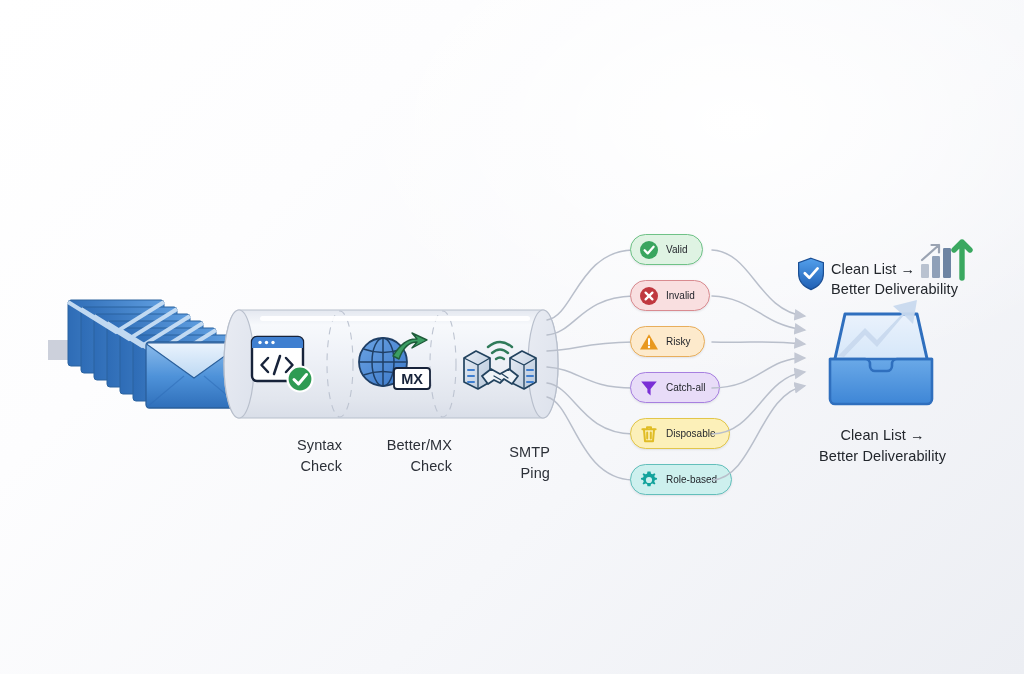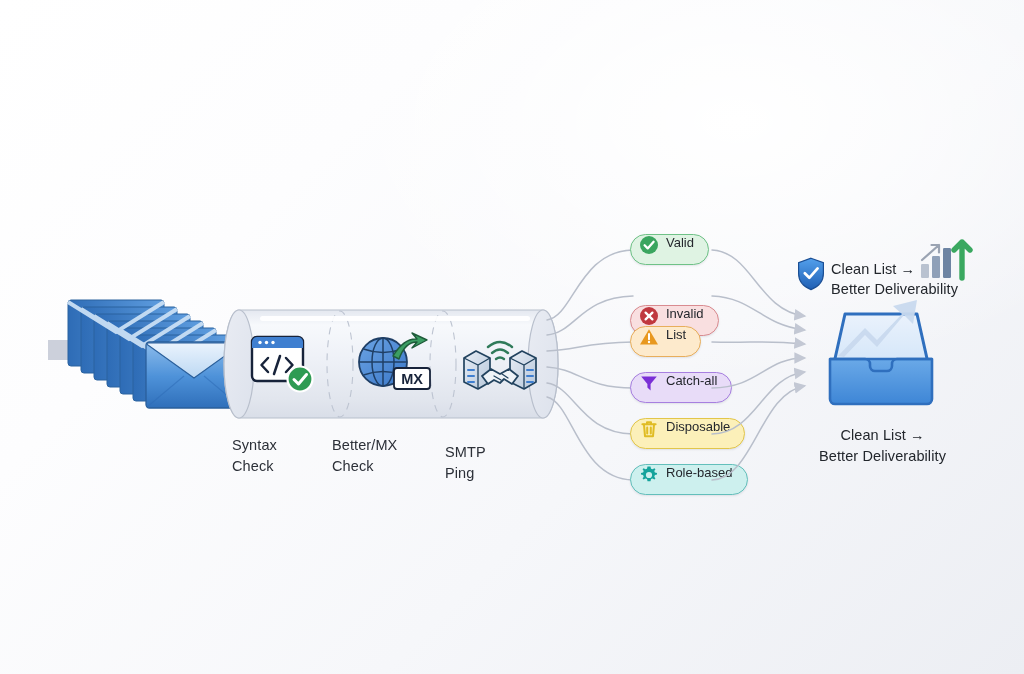--- a/index.html
+++ b/index.html
@@ -13,31 +13,31 @@
     position:relative;width:1024px;height:674px;
     background:
       radial-gradient(ellipse 60% 55% at 72% 18%, #ffffff 0%, rgba(255,255,255,0) 70%),
       linear-gradient(135deg,#ffffff 0%,#fdfdfe 28%,#f6f7fa 62%,#eceef3 100%);
   }
   .abs{position:absolute;}
   svg{display:block;overflow:visible;}
 
   
   .stage-label{
-    position:absolute;text-align:left;
+    position:absolute;text-align:right;
     font-size:14.5px;color:#2c3038;line-height:1.42;
     letter-spacing:.1px;white-space:pre-line;
   }
 
   
   .badge{
-    position:absolute;display:flex;
+    position:absolute;display:flex;align-items:center;
     height:31px;border-radius:16px;border:1.4px solid;
     padding:0 14px 0 8px;box-sizing:border-box;
-    font-size:13px;color:#24272d;white-space:nowrap;
+    font-size:10px;color:#24272d;white-space:nowrap;
     box-shadow:0 1px 2px rgba(40,50,70,.10);
   }
   .badge .bico{
     width:20px;height:20px;margin-right:7px;flex:0 0 20px;
     display:flex;align-items:center;justify-content:center;
   }
   .badge .blabel{position:relative;top:-.5px;}
 
   .b-valid{background:#dff3e3;border-color:#6fc287;}
   .b-invalid{background:#f9dfe0;border-color:#d98b90;}
@@ -234,39 +234,39 @@
   <div class="badge b-valid" style="left:630px;top:234px;">
     <span class="bico">
       <svg width="20" height="20" viewBox="0 0 20 20">
         <circle cx="10" cy="10" r="9" fill="#3aa55f"></circle>
         <path d="M5.6,10.3 L8.7,13.4 L14.6,6.8" fill="none" stroke="#ffffff" stroke-width="2.3" stroke-linecap="round" stroke-linejoin="round"></path>
       </svg>
     </span>
     <span class="blabel">Valid</span>
   </div>
 
-  <div class="badge b-invalid" style="left:630px;top:280px;margin-top:25px;">
+  <div class="badge b-invalid" style="left:630px;top:280px;">
     <span class="bico">
       <svg width="20" height="20" viewBox="0 0 20 20">
         <circle cx="10" cy="10" r="9" fill="#c0383f"></circle>
         <path d="M6.6,6.6 L13.4,13.4 M13.4,6.6 L6.6,13.4" fill="none" stroke="#ffffff" stroke-width="2.3" stroke-linecap="round"></path>
       </svg>
     </span>
     <span class="blabel">Invalid</span>
   </div>
 
   <div class="badge b-risky" style="left:630px;top:326px;">
     <span class="bico">
       <svg width="20" height="20" viewBox="0 0 20 20">
         <path d="M10,2.2 L19,17.6 L1,17.6 Z" fill="#e8981f"></path>
         <path d="M10,7 L10,12.3" stroke="#ffffff" stroke-width="2" stroke-linecap="round"></path>
         <circle cx="10" cy="15" r="1.2" fill="#ffffff"></circle>
       </svg>
     </span>
-    <span class="blabel">List</span>
+    <span class="blabel">Risky</span>
   </div>
 
   <div class="badge b-catchall" style="left:630px;top:372px;">
     <span class="bico">
       <svg width="20" height="20" viewBox="0 0 20 20">
         <path d="M2.2,3.4 L17.8,3.4 L11.6,11 L11.6,17.4 L8.4,14.6 L8.4,11 Z" fill="#7a2fd6"></path>
       </svg>
     </span>
     <span class="blabel">Catch-all</span>
   </div>

